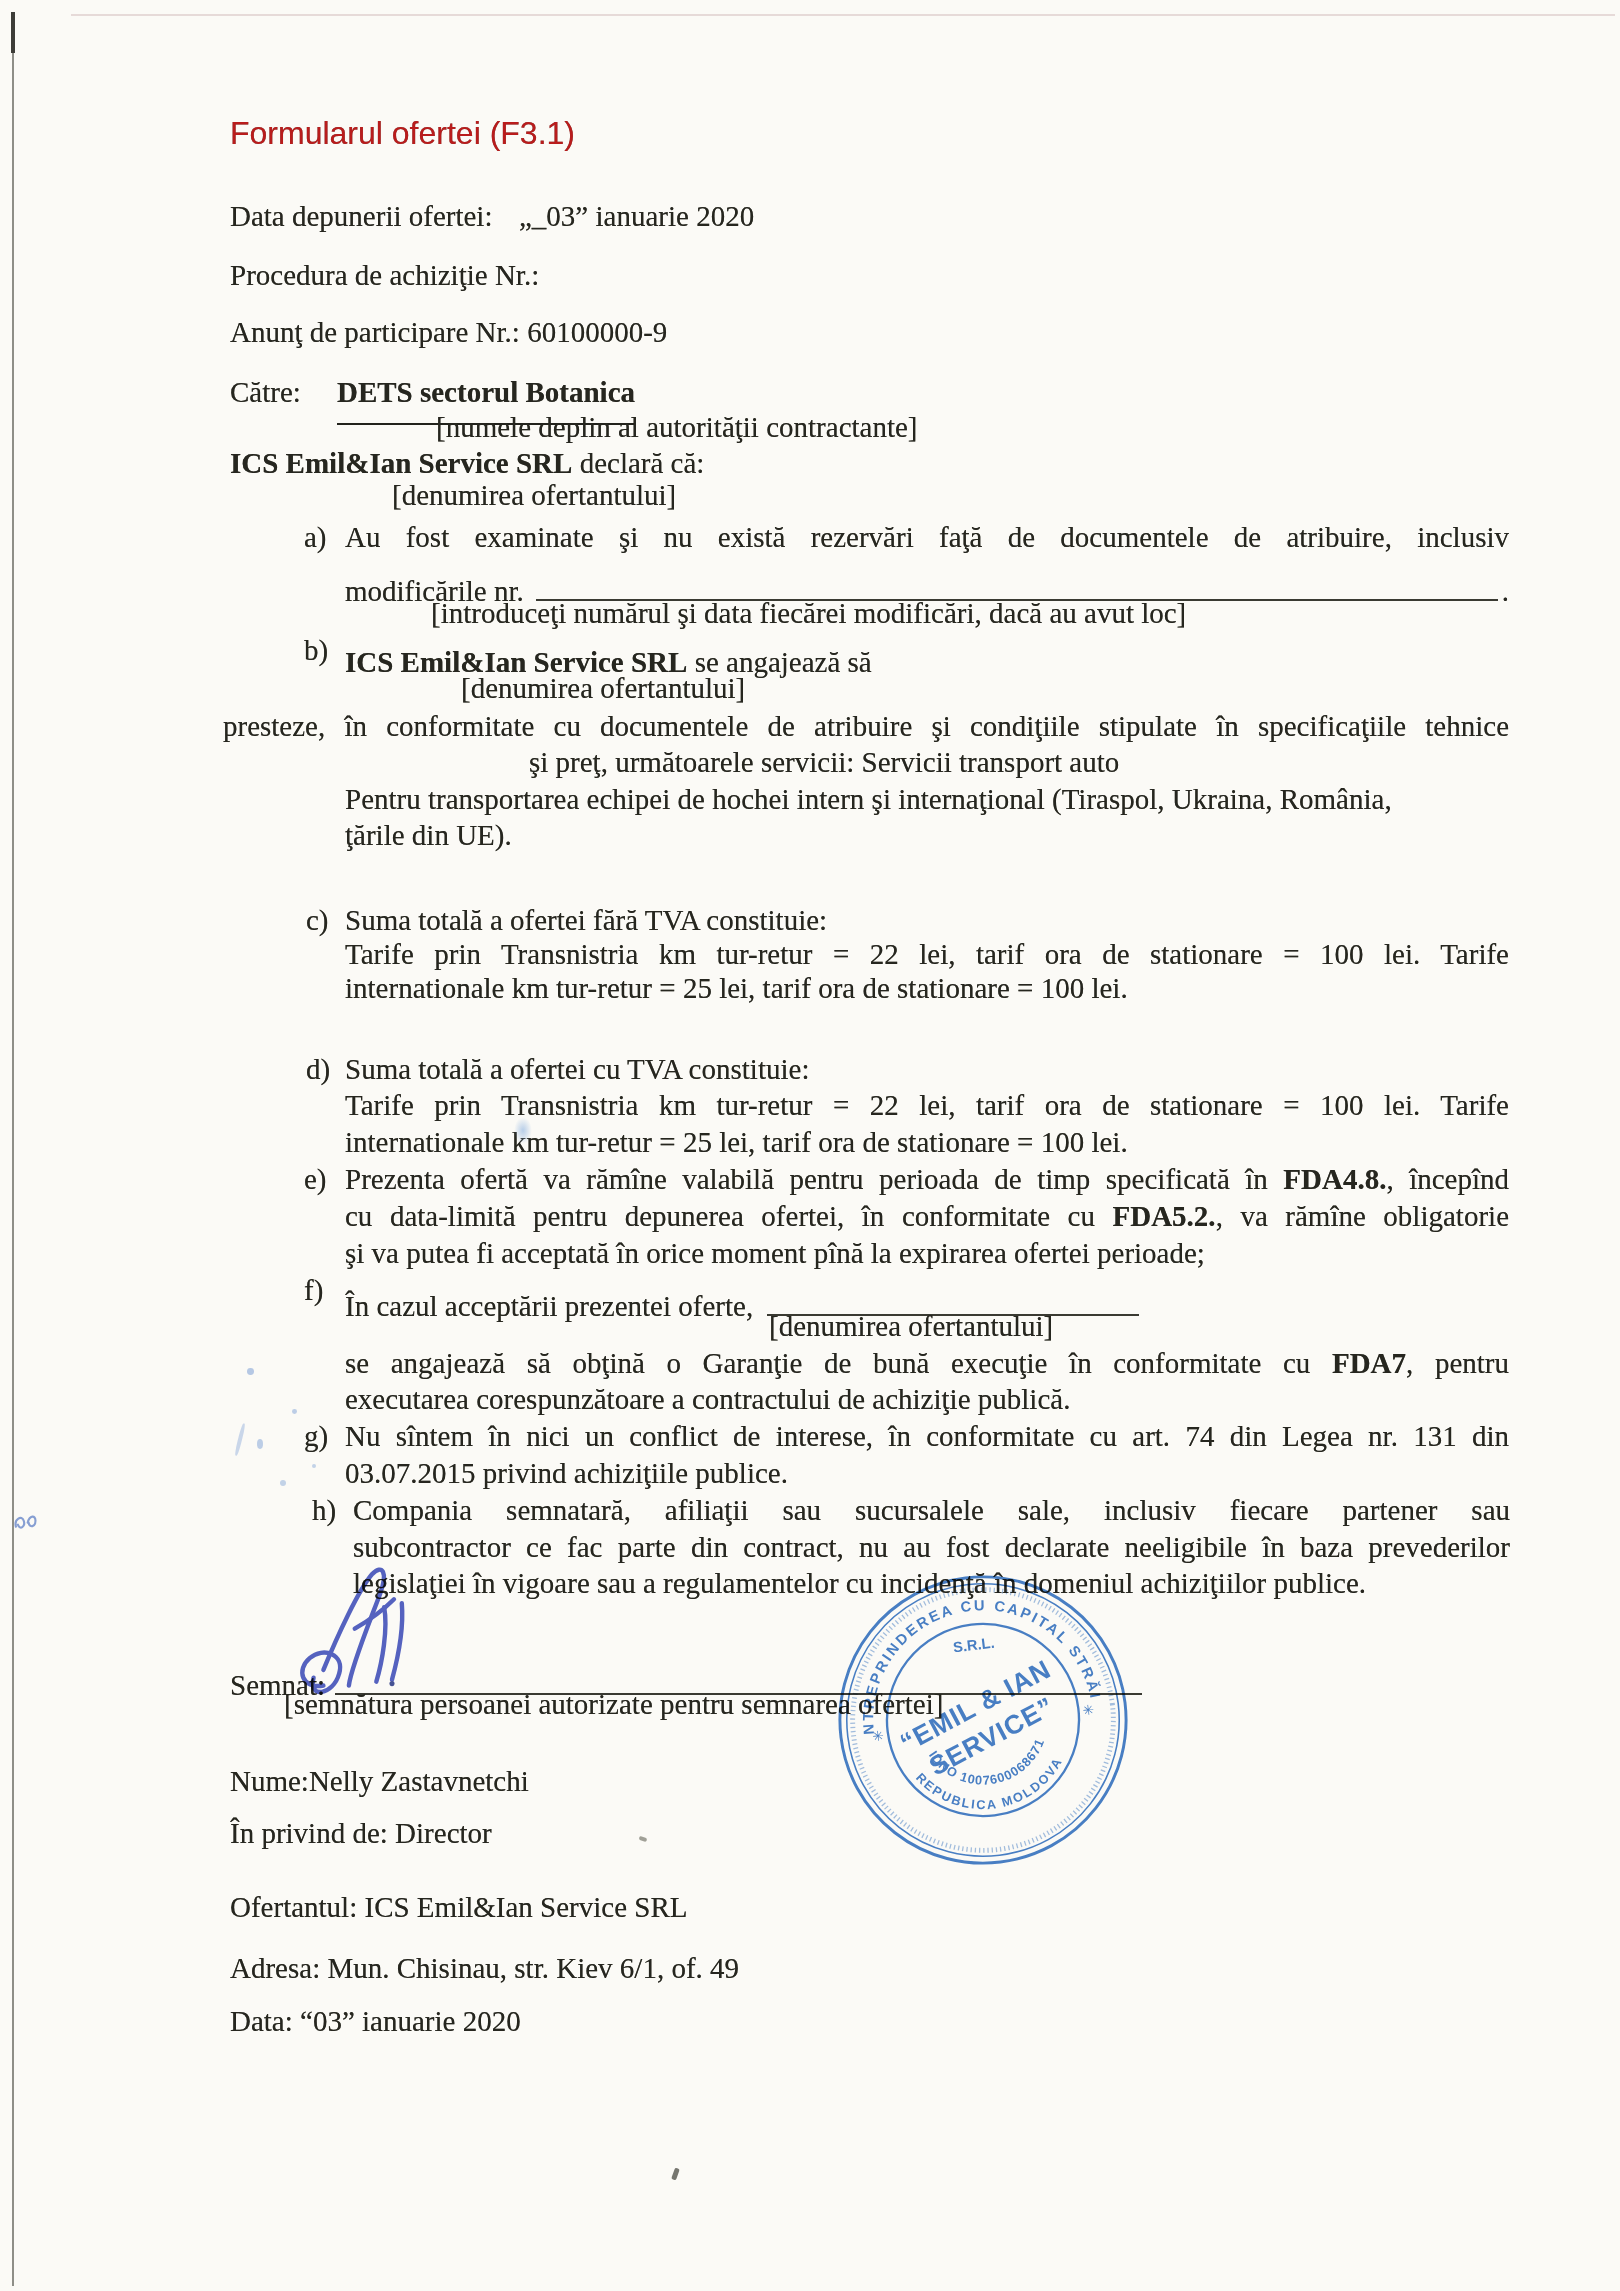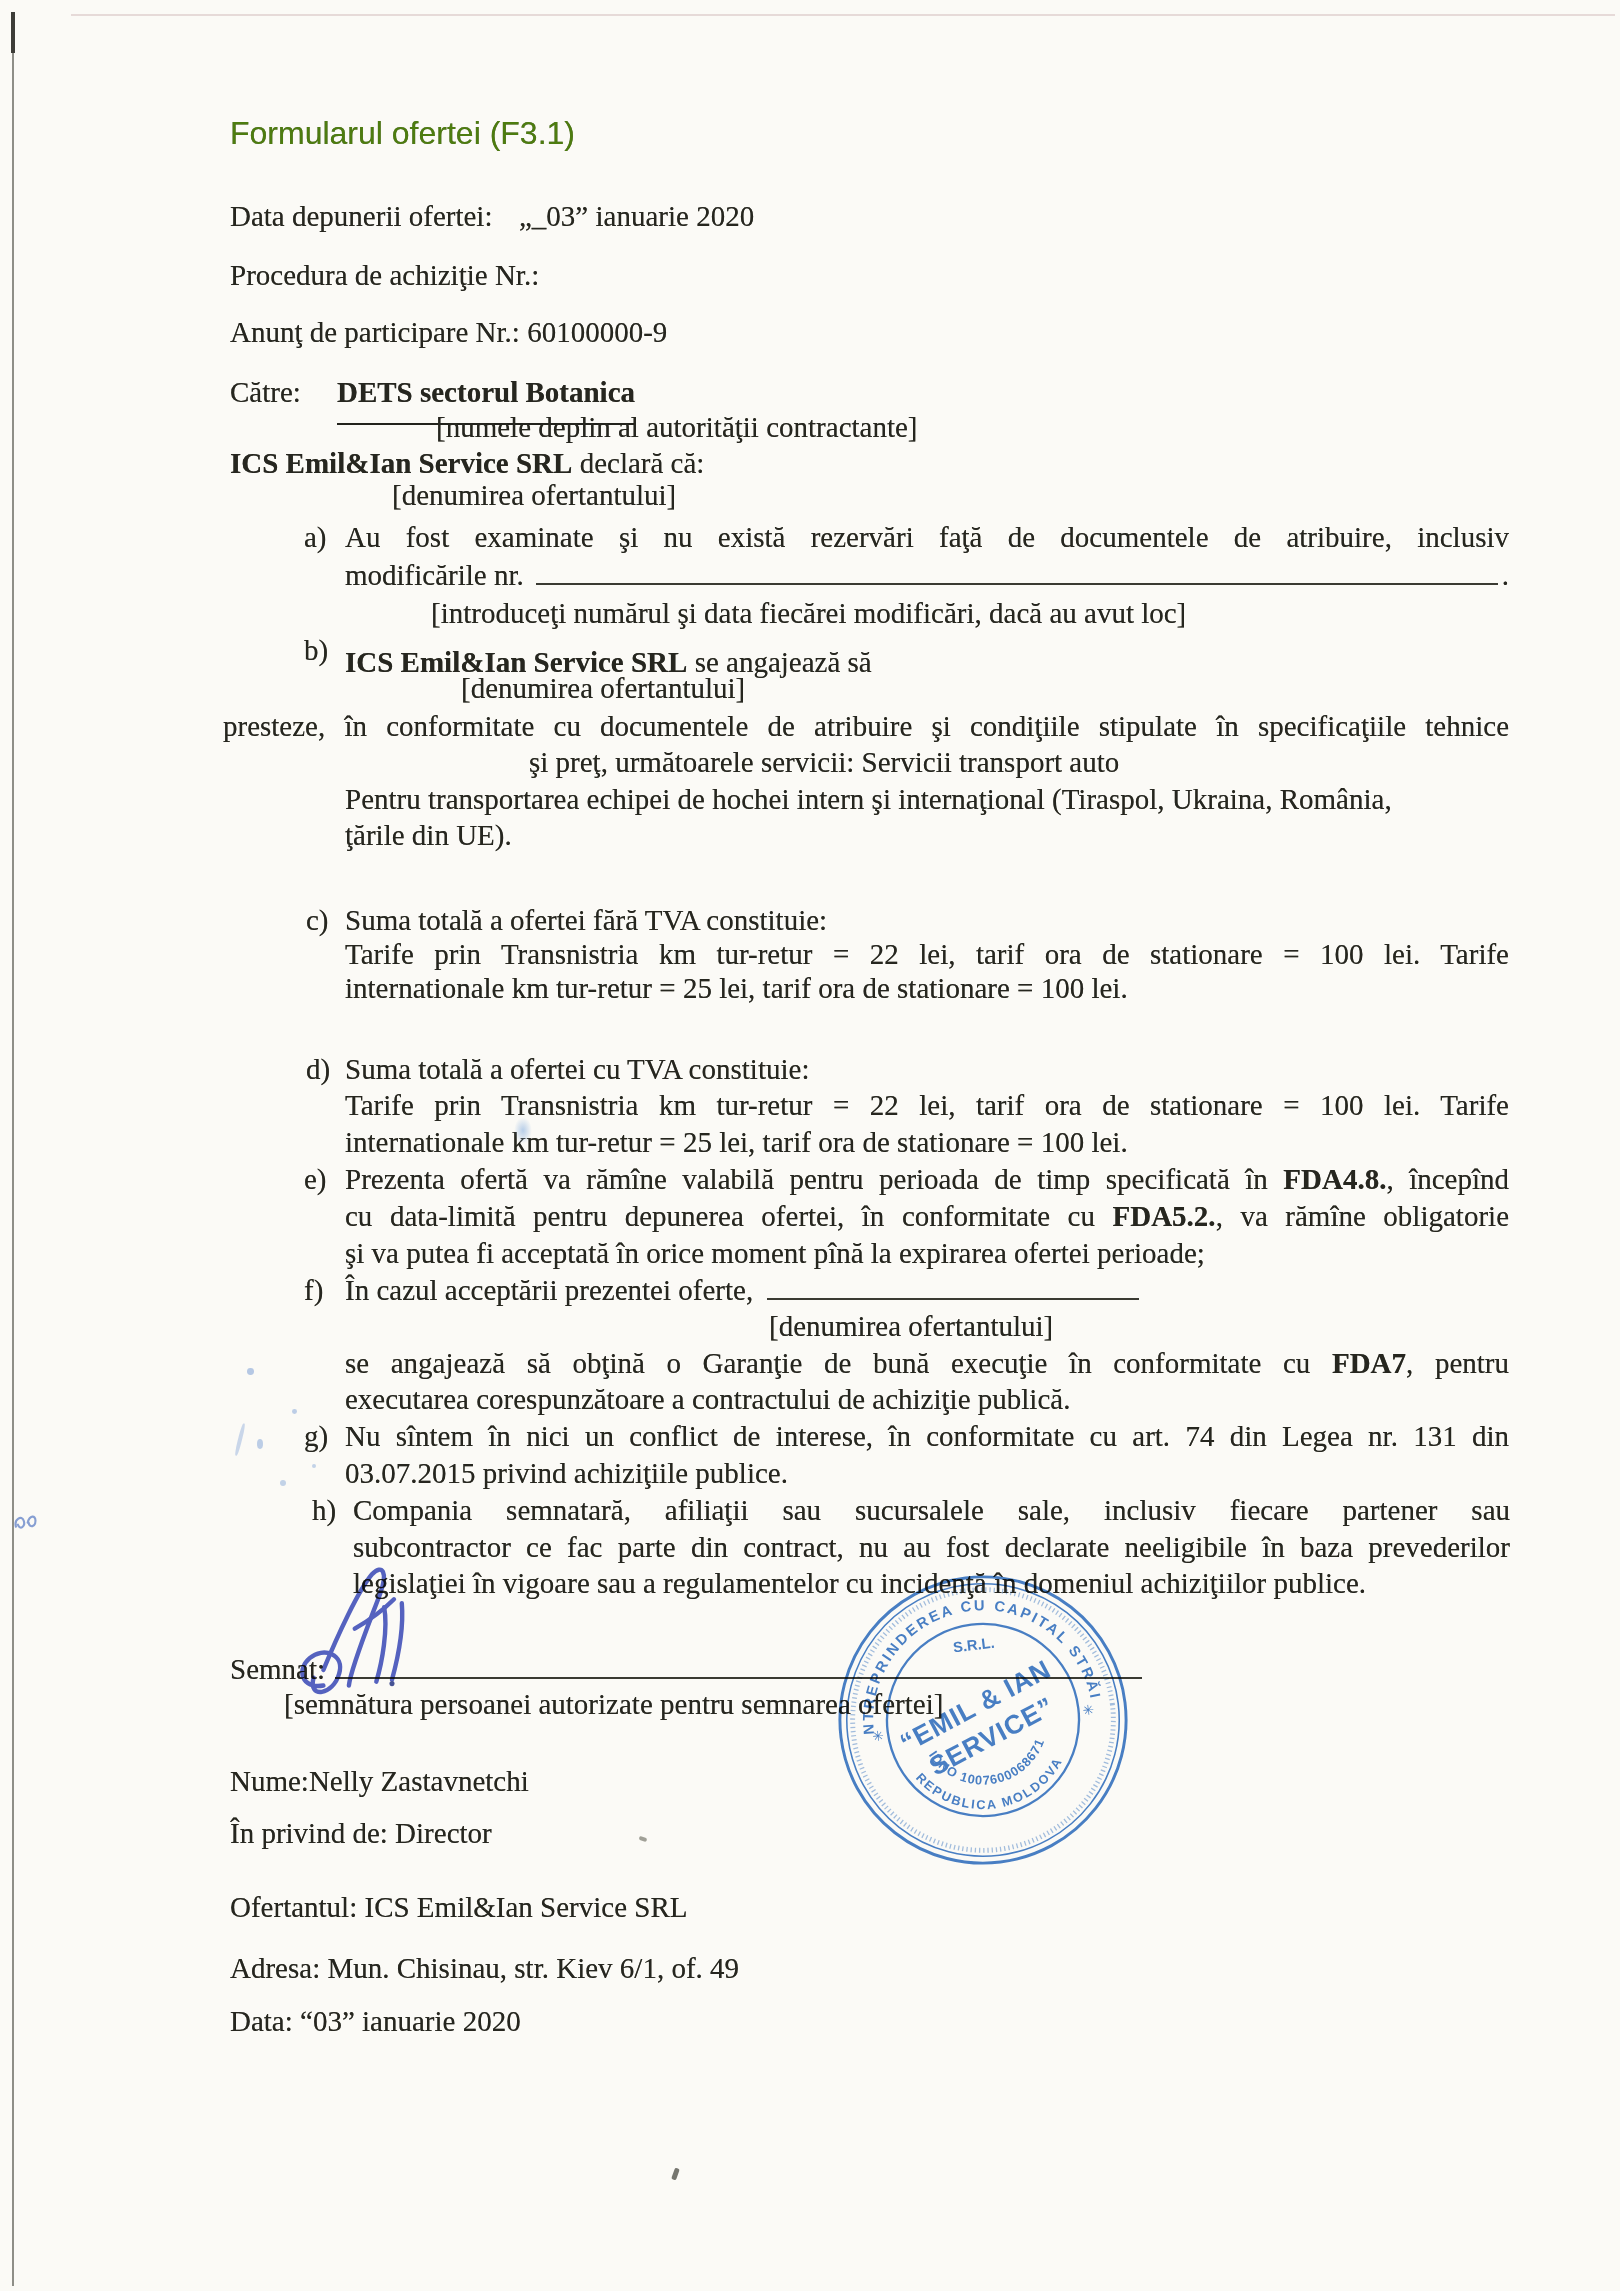--- a/index.html
+++ b/index.html
@@ -9,24 +9,24 @@
     font-family:"Liberation Serif", serif;
     color:#26261f;
     overflow:hidden;
   }
   .ln{
     position:absolute;
     font-size:29px;line-height:36px;white-space:nowrap;
     text-shadow:0 0 0.6px rgba(45,45,35,.65);
   }
   .just{white-space:normal;text-align:justify;text-align-last:justify;}
-  .sans{font-family:"Liberation Sans",sans-serif;font-size:32px;color:#4d7c0f;}
+  .sans{font-family:"Liberation Sans",sans-serif;font-size:32px;color:#b91c1c;}
   .b{font-weight:700;}
   .ul-bold{font-weight:700;border-bottom:2.9px solid #22221c;padding-bottom:15px;}
-  .fillrow{display:flex;align-items:baseline;}
+  .fillrow{display:flex;align-items:baseline;margin-top:16px;}
   .fill-line{flex:1 1 auto;border-bottom:2px solid #3a3a32;height:23.5px;margin:0 3.9px;}
   .scan-edge{position:absolute;background:#6a6a62;}
   .artifact{position:absolute;}
   svg{display:block;}
 </style>
 </head>
 <body>
 
 <div class="scan-edge" style="left:11.8px;top:11.8px;width:2px;height:2274px;opacity:.75;"></div>
 <div class="scan-edge" style="left:10.8px;top:11.8px;width:3.9px;height:41px;background:#3d3d38;"></div>

